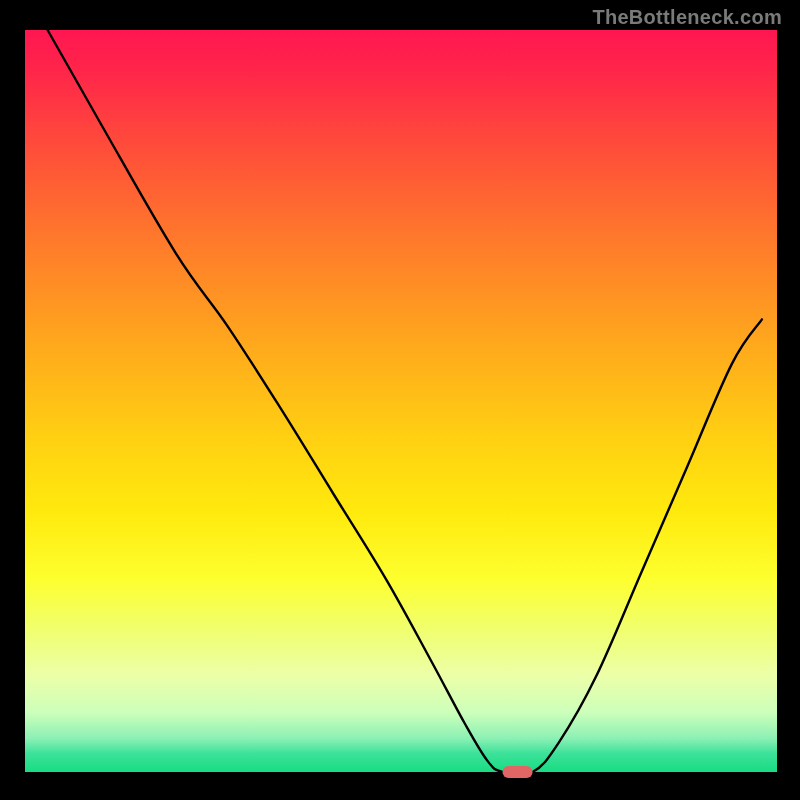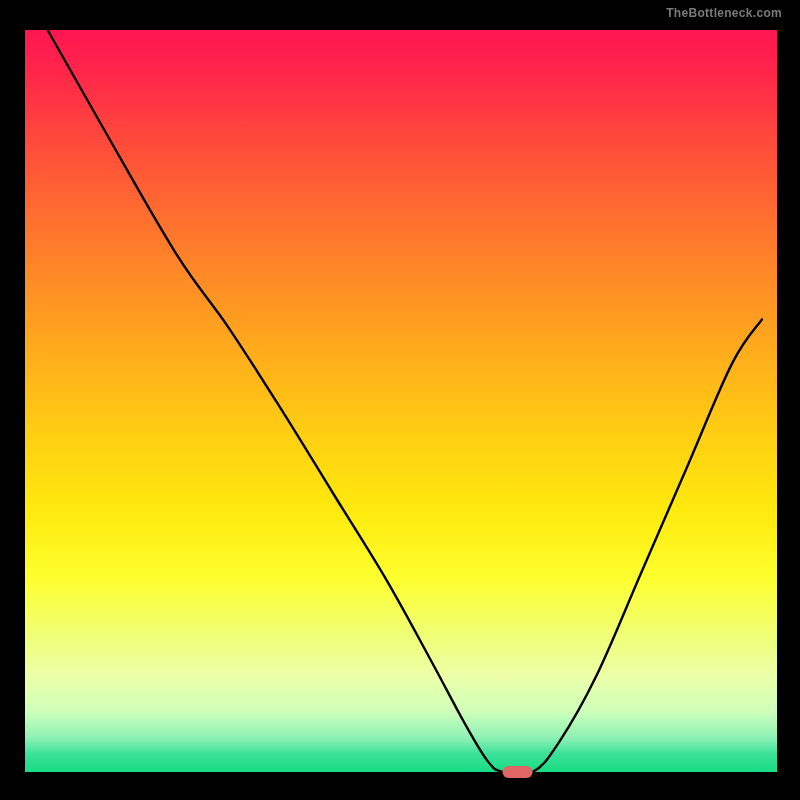--- a/index.html
+++ b/index.html
@@ -20,21 +20,21 @@
     left: 0;
     top: 0;
     width: 800px;
     height: 800px;
   }
   .watermark {
     position: absolute;
     top: 6px;
     right: 18px;
     font-family: Arial, Helvetica, sans-serif;
-    font-size: 12px;
+    font-size: 20px;
     font-weight: bold;
     color: #7a7a7a;
     letter-spacing: 0.3px;
   }
 </style>
 </head>
 <body>
 
 <div class="chart-container">
 

